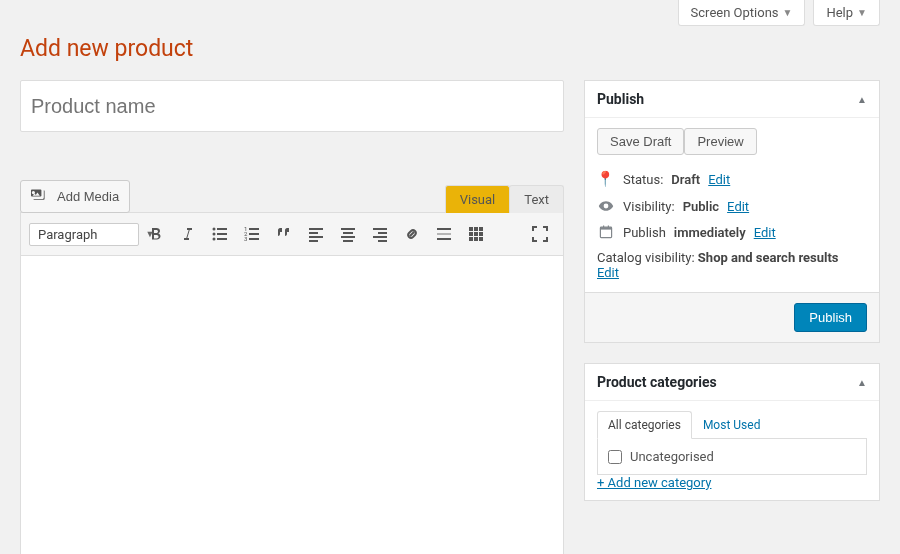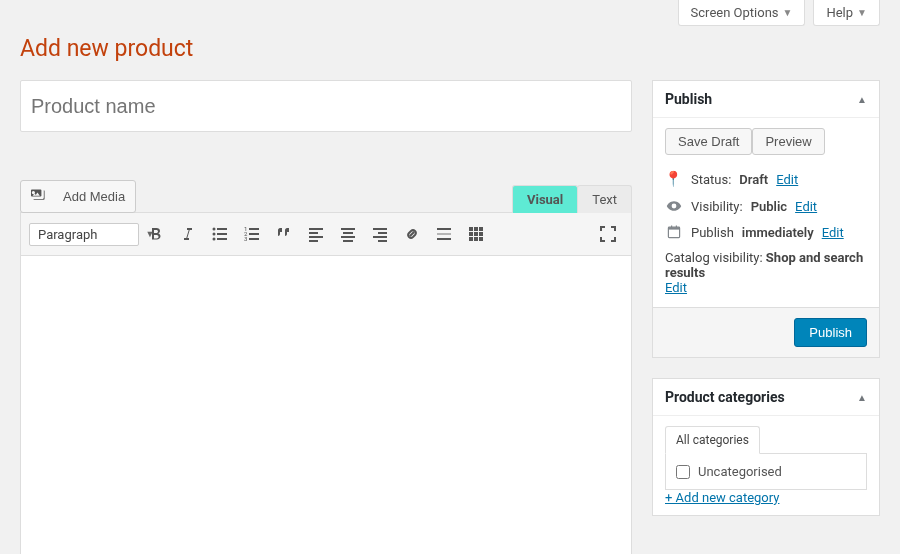--- a/index.html
+++ b/index.html
@@ -38,59 +38,59 @@
     color: #c2410c;
     padding: 9px 0 4px 20px;
   }
   .layout {
     display: flex;
     gap: 20px;
     padding: 14px 20px 0 20px;
     align-items: flex-start;
   }
   .col-main { flex: 1; min-width: 0; }
-  .col-side { width: 228px; flex-shrink: 0; }
+  .col-side { width: 296px; flex-shrink: 0; }
   .title-input {
     width: 100%;
     height: 52px;
     padding: 3px 10px;
     font-size: 20px;
     color: #888;
     border: 1px solid #ddd;
     border-radius: 2px;
     background: #fff;
   }
   .editor-box { margin-top: 48px; }
   .editor-top { display: flex; justify-content: space-between; align-items: flex-end; }
   .add-media-btn {
     background: #f7f7f7;
     border: 1px solid #ccc;
     border-radius: 3px;
     padding: 6px 10px;
     display: inline-flex;
     align-items: center;
-    gap: 16px;
+    gap: 10px;
     font-size: 13px;
     color: #555;
     cursor: pointer;
   }
   .add-media-btn svg { width: 16px; height: 16px; }
   .editor-tabs { display: flex; }
   .editor-tab {
     padding: 6px 14px;
     font-size: 13px;
     color: #555;
     background: #ebebeb;
     border: 1px solid #ddd;
     border-bottom: none;
     cursor: pointer;
     border-radius: 3px 3px 0 0;
     margin-left: -1px;
   }
-  .editor-tab.active { background: #5eead4; color: #555; font-weight: bold; }
+  .editor-tab.active { background: #eab308; color: #555; }
   .editor-body { background: #fff; border: 1px solid #ddd; border-bottom:none; height: 360px; margin-top: -1px; }
   .toolbar {
     background: #f5f5f5;
     border-bottom: 1px solid #ddd;
     padding: 6px 8px;
     display: flex;
     align-items: center;
     gap: 2px;
   }
   .format-select {
@@ -407,20 +407,21 @@
     </div>
 
     <div class="postbox">
       <h2>
         <span>Product categories</span>
         <span class="tri">▲</span>
       </h2>
       <div class="inside">
         <div class="cat-tabs">
           <div class="cat-tab active">All categories</div>
+          <div class="cat-tab">Most Used</div>
         </div>
         <div class="cat-list">
           <label class="cat-item">
             <input type="checkbox" style="">
             <span>Uncategorised</span>
           </label>
         </div>
         <a class="add-cat-link">+ Add new category</a>
       </div>
     </div>

